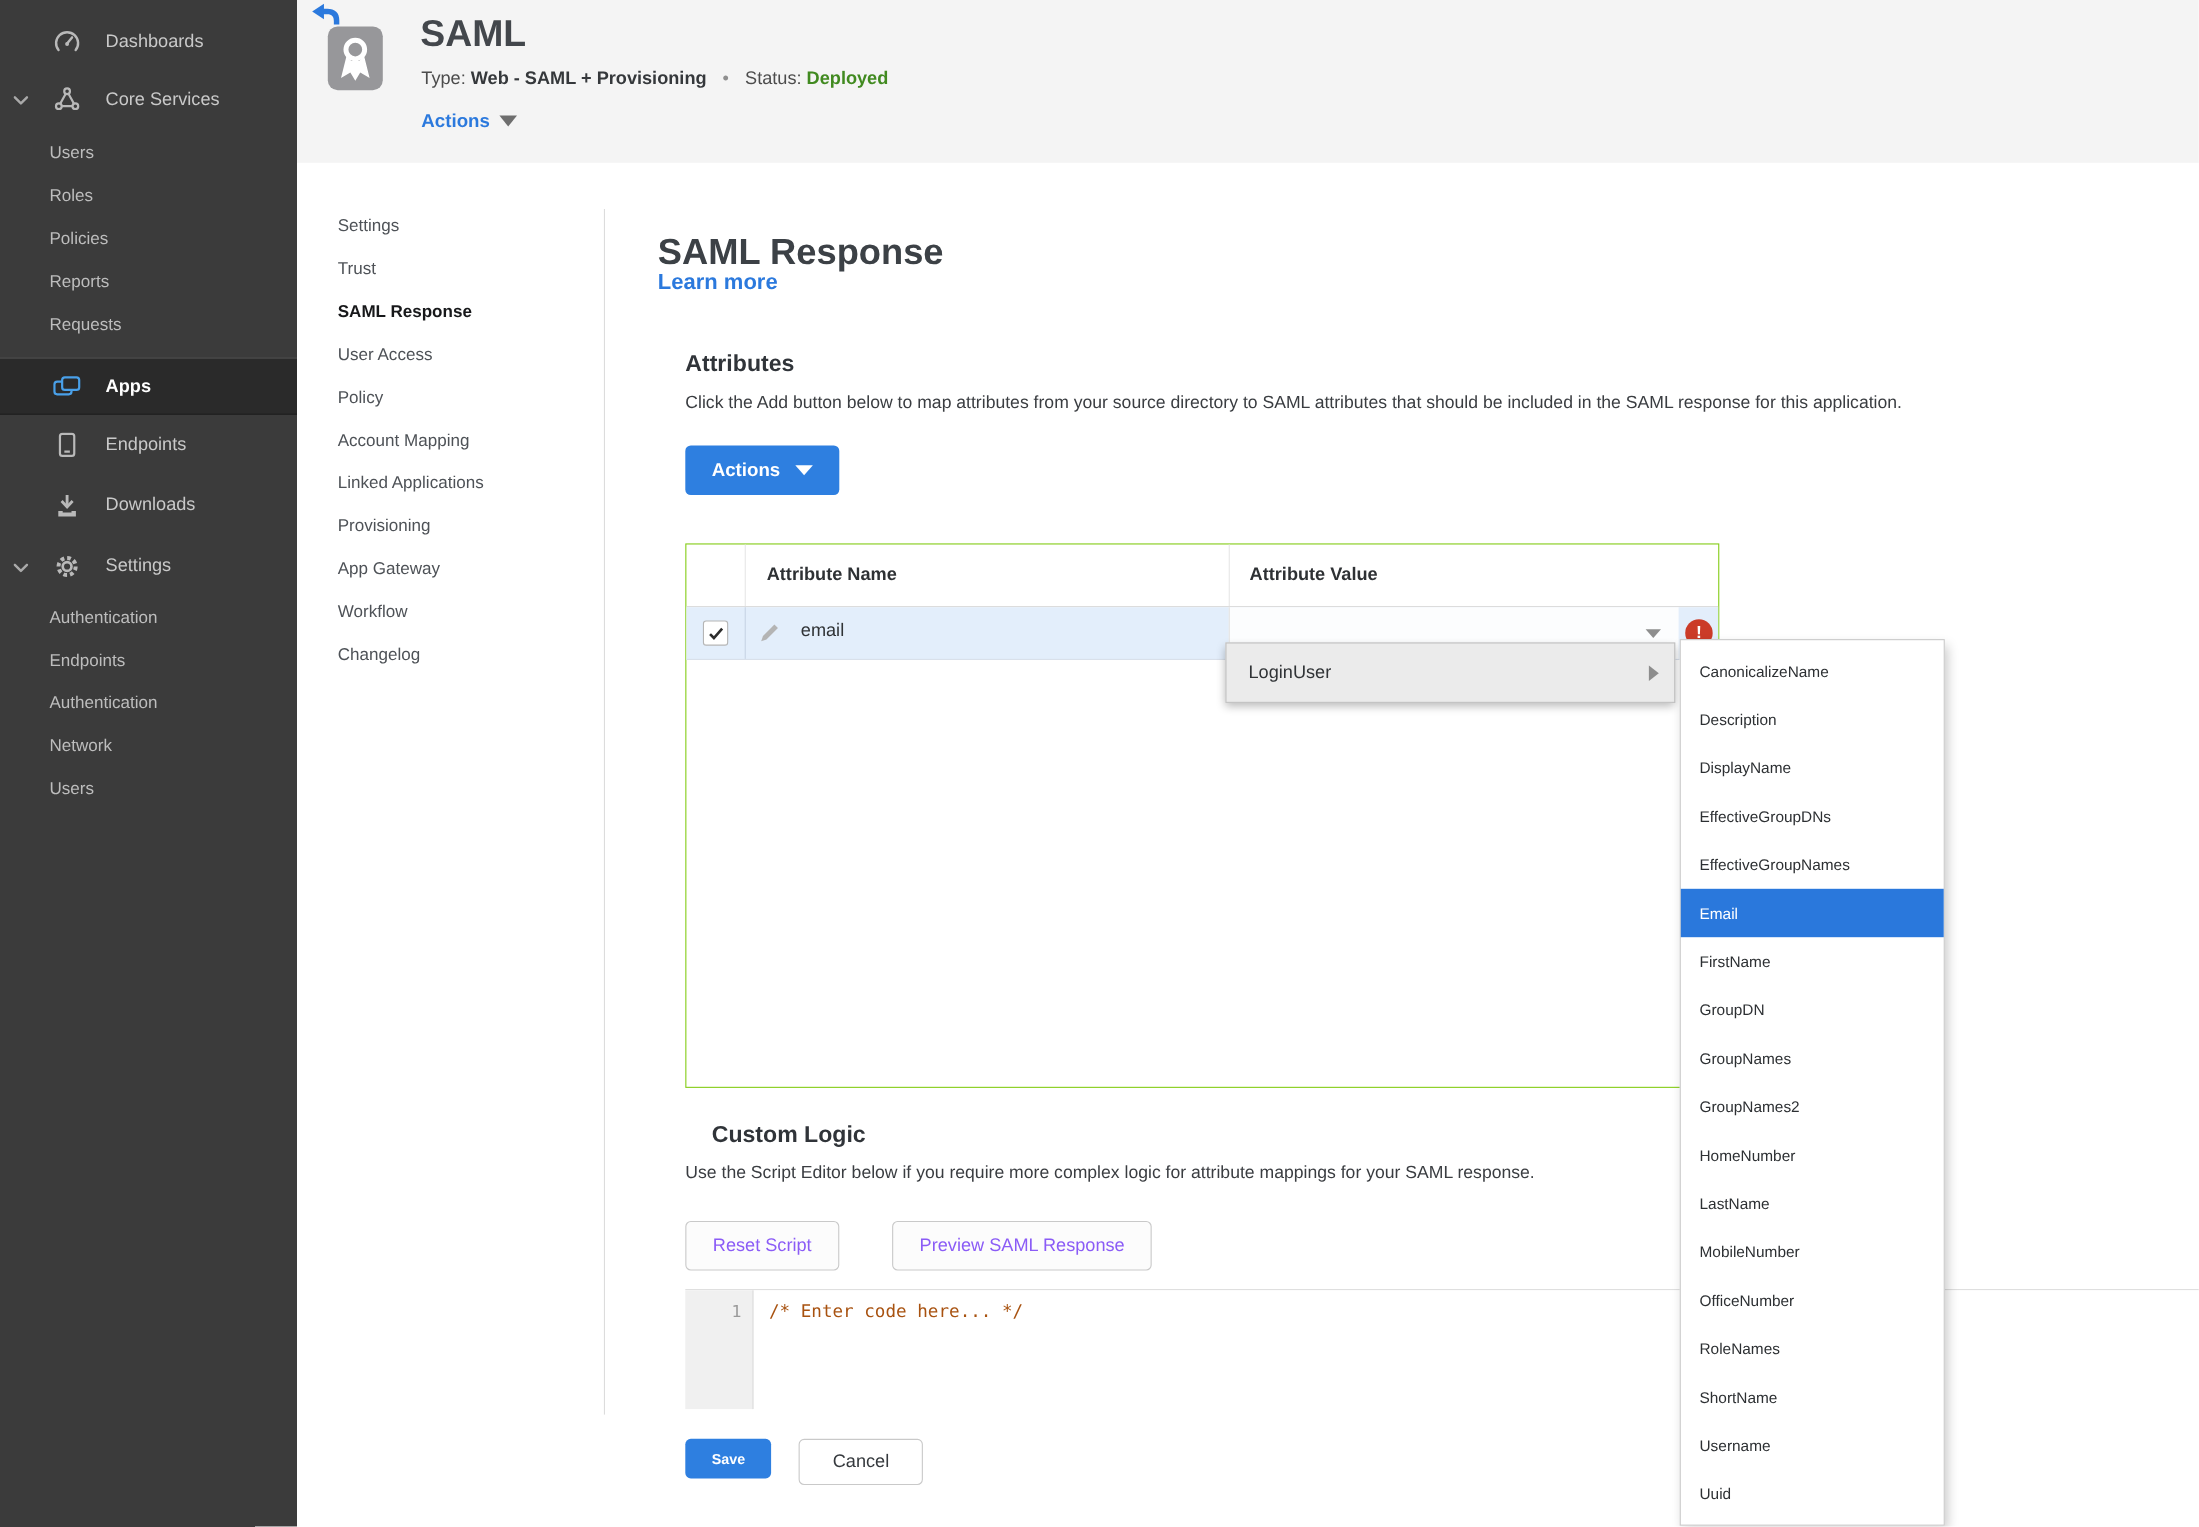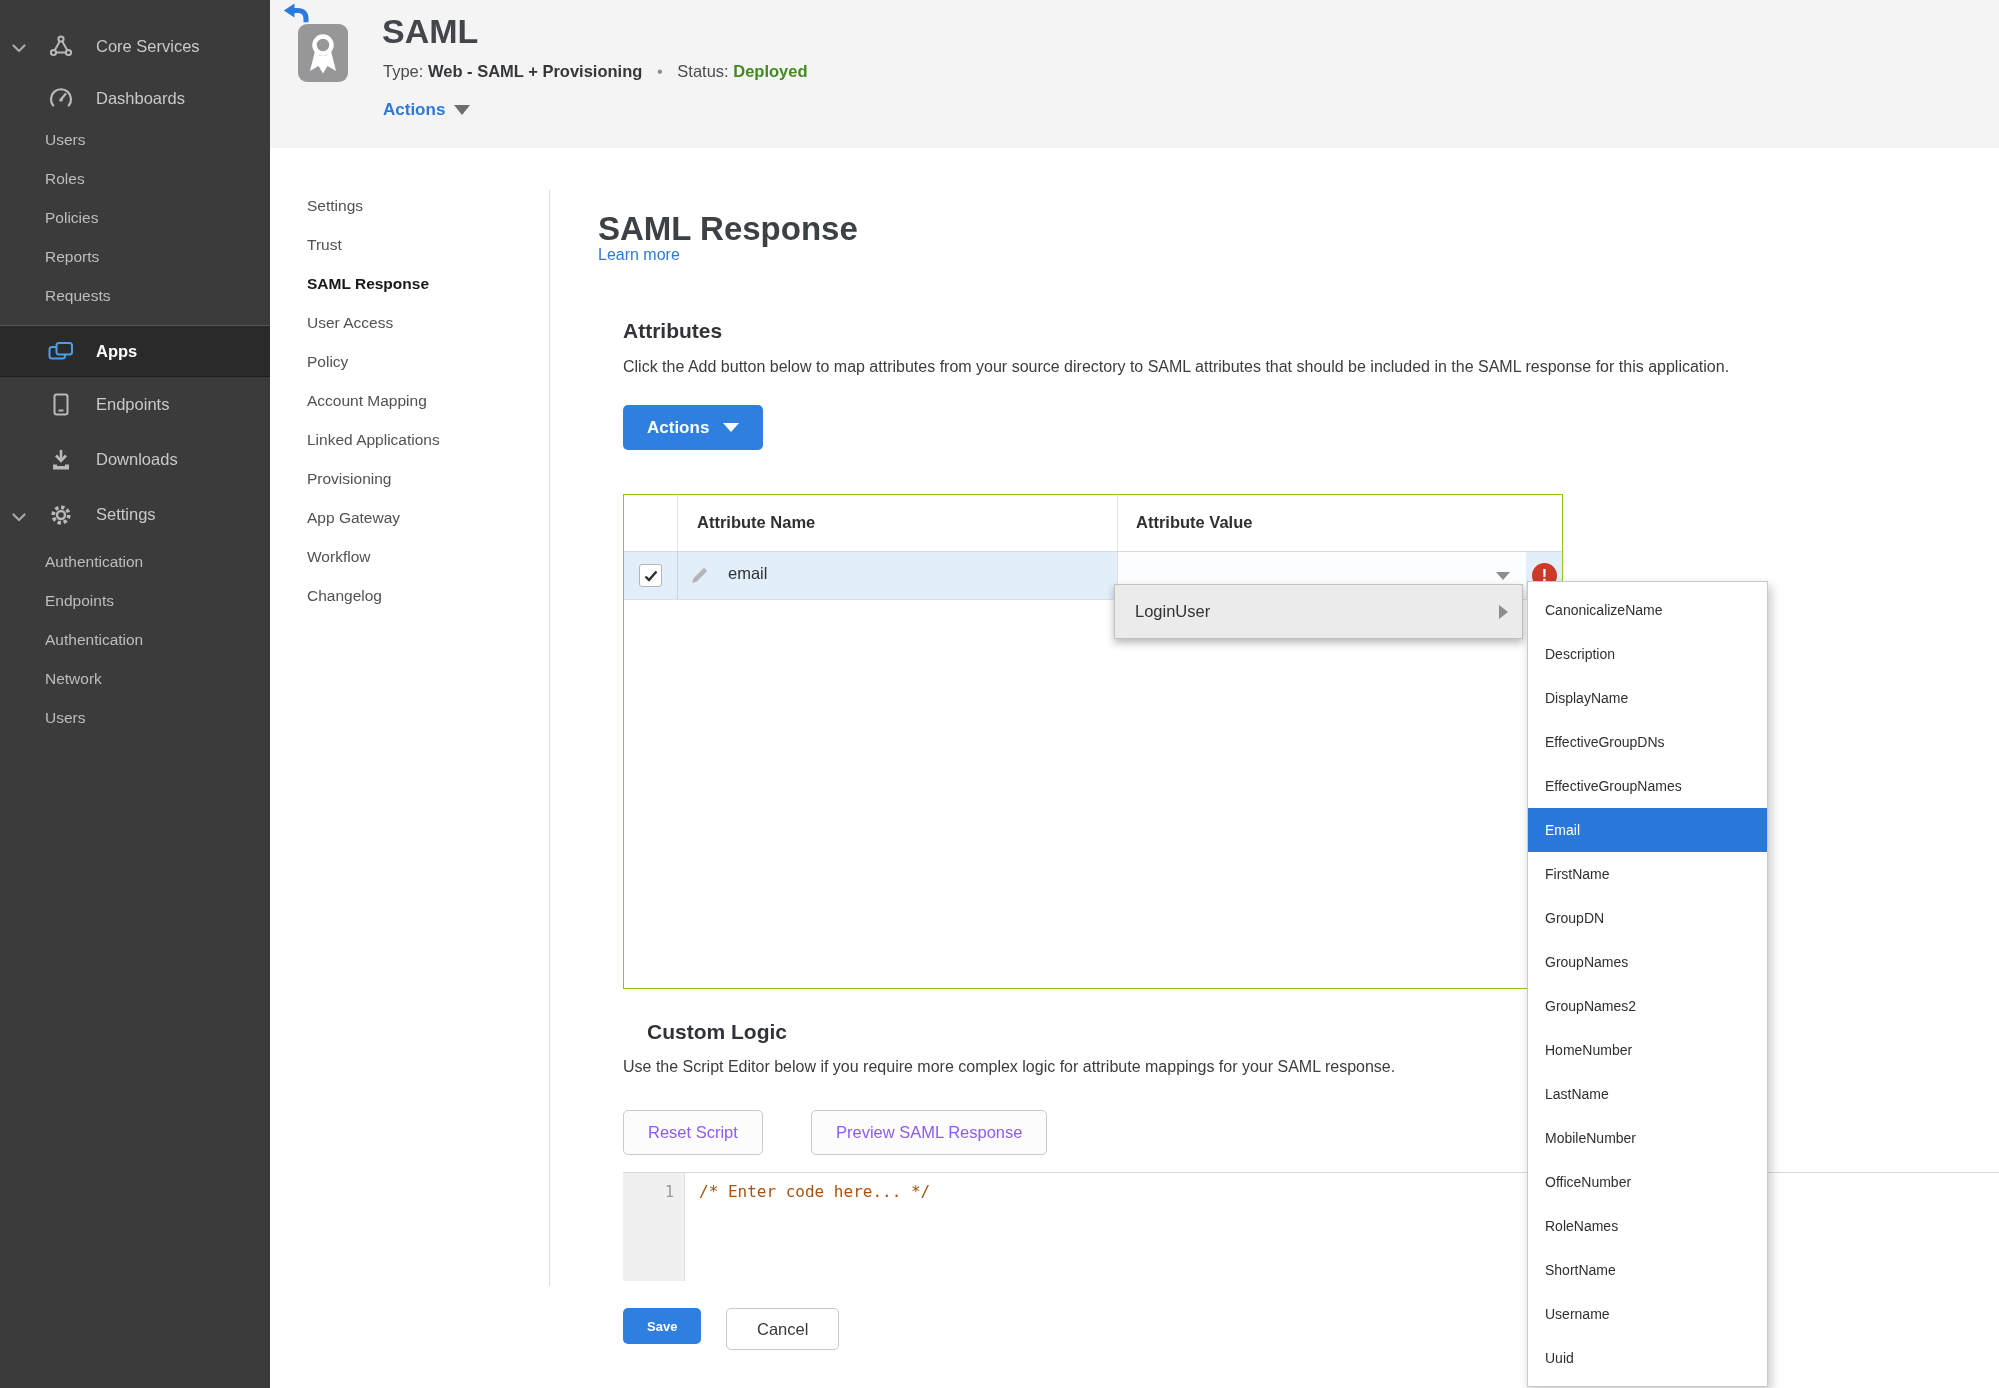--- a/index.html
+++ b/index.html
@@ -33,21 +33,21 @@
   .caret-gray{width:0;height:0;border-left:8px solid transparent;border-right:8px solid transparent;border-top:10px solid #6e6e6e;}
 
   
   .subnav{position:absolute;left:307px;top:186px;width:220px;z-index:4;}
   .subnav-item{height:39px;display:flex;align-items:center;font-size:15.5px;color:#4e5257;cursor:pointer;}
   .subnav-item.active{font-weight:bold;color:#17181a;}
   .vdivider{position:absolute;left:549px;top:190px;width:1px;height:1096px;background:#dcdcdc;}
 
   
   .h1{position:absolute;left:598px;top:188px;font-size:33px;font-weight:bold;color:#3c4146;}
-  .learnmore{position:absolute;left:598px;top:246px;font-size:16px;font-weight:normal;color:#2b79dd;cursor:pointer;}
+  .learnmore{position:absolute;left:598px;top:246px;font-size:20px;font-weight:bold;color:#2b79dd;cursor:pointer;}
   .h2-attr{position:absolute;left:623px;top:302px;font-size:21px;font-weight:bold;color:#303439;}
   .desc1{position:absolute;left:623px;top:358px;font-size:16px;color:#3a3d41;}
   .btn-blue{display:inline-flex;align-items:center;justify-content:center;gap:14px;background:#2e7fe0;color:#fff;
             font-weight:bold;border:none;border-radius:5px;cursor:pointer;font-family:inherit;}
   .btn-actions{position:absolute;left:623px;top:405px;height:45px;padding:0 24px;font-size:17px;}
   .caret-white{width:0;height:0;border-left:8px solid transparent;border-right:8px solid transparent;border-top:9px solid #fff;}
 
   
   .attr-table{position:absolute;left:623px;top:494px;width:938px;height:493px;border:1px solid #84cc16;background:#fff;z-index:6;}
   .thead{position:relative;height:56px;border-bottom:1px solid #d9d9d9;font-size:16.5px;font-weight:bold;color:#2e3134;}
@@ -93,46 +93,46 @@
               border-radius:5px;font-size:16.5px;color:#35393d;cursor:pointer;font-family:inherit;}
 </style>
 </head>
 <body>
 
 <div class="page">
 
   <aside class="sidebar">
     <div class="sspacer" style="height:16px"></div>
 
+    <div class="srow" style="height:44px">
+      <span class="sicon">
+        <svg width="24" height="22" viewBox="0 0 24 22">
+            <path d="M4.2 18.5 A10 10 0 1 1 19.8 18.5" fill="none" stroke="currentColor" stroke-width="2.2" stroke-linecap="round"></path>
+            <line x1="12" y1="12.5" x2="16.5" y2="7" stroke="currentColor" stroke-width="2.2" stroke-linecap="round"></line>
+            <circle cx="12" cy="13" r="1.8" fill="currentColor"></circle>
+          </svg>
+      </span>
+      <span class="slabel">Dashboards</span>
+    </div>
+
     <div class="srow" style="height:60px">
       <span class="schev">
         <svg width="14" height="9" viewBox="0 0 14 9">
             <polyline points="1.5,1.5 7,7 12.5,1.5" fill="none" stroke="currentColor" stroke-width="2.2" stroke-linecap="round" stroke-linejoin="round"></polyline>
           </svg>
       </span>
       <span class="sicon">
         <svg width="24" height="22" viewBox="0 0 24 22">
             <path d="M12 4 L4.5 17.5 H19.5 Z" fill="none" stroke="currentColor" stroke-width="2"></path>
             <circle cx="12" cy="4" r="2.6" fill="#3b3b3b" stroke="currentColor" stroke-width="2"></circle>
             <circle cx="4.5" cy="17.5" r="2.6" fill="#3b3b3b" stroke="currentColor" stroke-width="2"></circle>
             <circle cx="19.5" cy="17.5" r="2.6" fill="#3b3b3b" stroke="currentColor" stroke-width="2"></circle>
           </svg>
       </span>
       <span class="slabel">Core Services</span>
-    </div>
-
-    <div class="srow" style="height:44px">
-      <span class="sicon">
-        <svg width="24" height="22" viewBox="0 0 24 22">
-            <path d="M4.2 18.5 A10 10 0 1 1 19.8 18.5" fill="none" stroke="currentColor" stroke-width="2.2" stroke-linecap="round"></path>
-            <line x1="12" y1="12.5" x2="16.5" y2="7" stroke="currentColor" stroke-width="2.2" stroke-linecap="round"></line>
-            <circle cx="12" cy="13" r="1.8" fill="currentColor"></circle>
-          </svg>
-      </span>
-      <span class="slabel">Dashboards</span>
     </div>
 
     <nav>
 
     <div class="ssub">Users</div>
         <div class="ssub">Roles</div>
         <div class="ssub">Policies</div>
         <div class="ssub">Reports</div>
         <div class="ssub">Requests</div>
       </nav>

